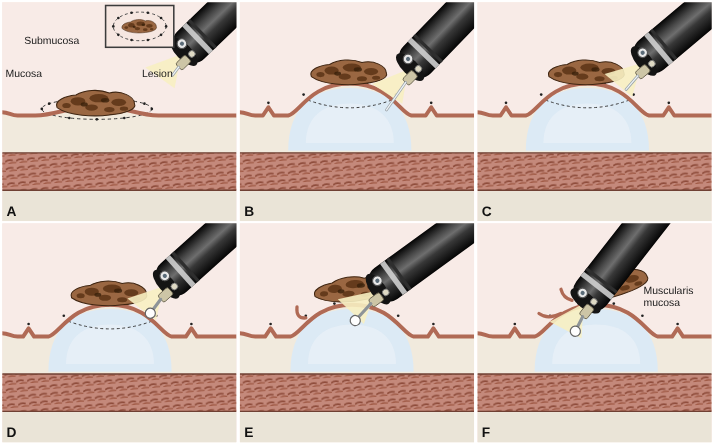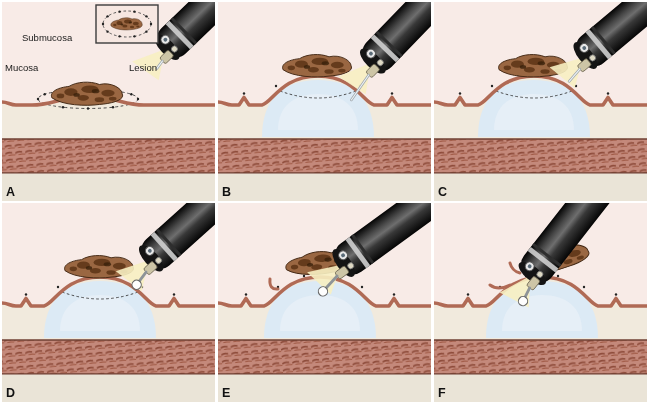--- a/index.html
+++ b/index.html
@@ -418,16 +418,17 @@
           <rect x="22" y="-17.5" width="5" height="35" fill="#cfcfcf" opacity="0.9"></rect>
           <rect x="29" y="-17.5" width="3" height="35" fill="#2e2e2e"></rect>
           <circle cx="11" cy="-6.5" r="4.4" fill="#e8e8e8" stroke="#555" stroke-width="1"></circle>
           <circle cx="11" cy="-6.5" r="1.9" fill="#5a6b78"></circle>
           <circle cx="11" cy="6.5" r="3" fill="#ded9c4" stroke="#777" stroke-width="0.8"></circle>
           <rect x="-6" y="2.6" width="12" height="8.4" rx="2" fill="#cdc5a6" stroke="#6b6450" stroke-width="0.8"></rect>
           <line x1="-6" y1="6.8" x2="-18" y2="9.2" stroke="#8e9498" stroke-width="2.8" stroke-linecap="round"></line>
           <circle cx="-20.5" cy="9.7" r="4.6" fill="#fefefe" stroke="#666" stroke-width="1.1"></circle>
         </g>
       </svg>
+    <span class="lbl muscularis" style="left:151px;top:56px;">Muscularis mucosa</span>
     <span class="letter">F</span>
   </figure>
 
 </div>
 
 </body></html>

